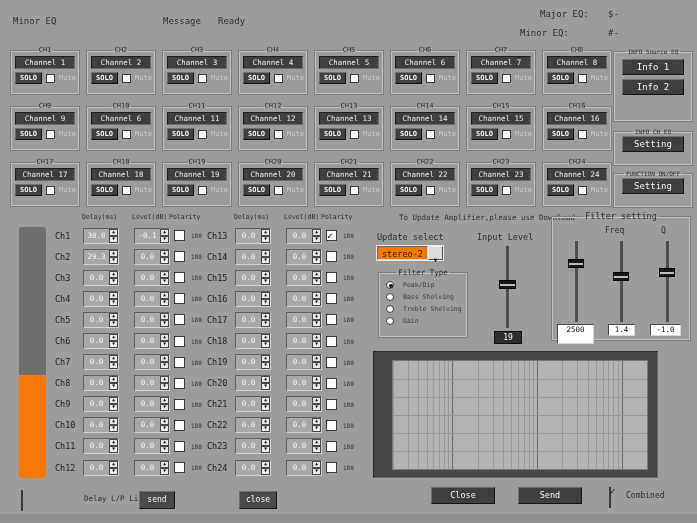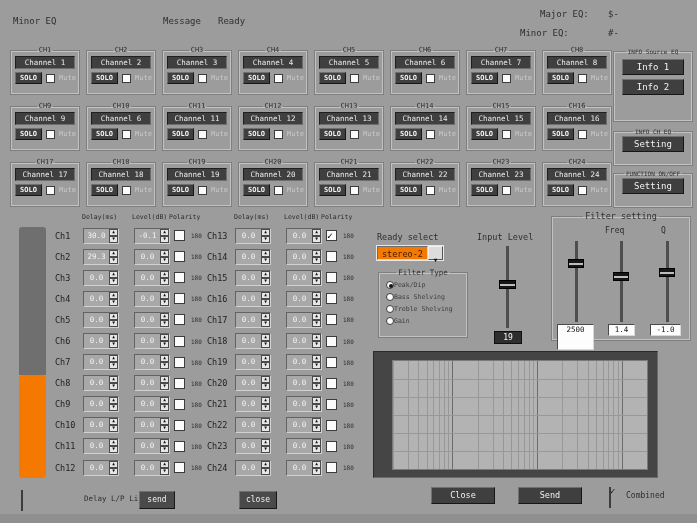--- a/index.html
+++ b/index.html
@@ -56,21 +56,21 @@
   .pol-cbx { width:11px; height:11px; margin-right:6px; }
   .pol-cbx.checked::after { top:-1px; font-size:10px; }
   .deg { font-size:6px; color:#2e2e2e; }
 
   
   .meter { left:19px; top:227px; width:27px; height:251px; }
   .meter .m-top { height:148px; background:#6f6f6f; border-radius:3px 3px 0 0; }
   .meter .m-bot { height:103px; background:#f57900; border-radius:4px; }
 
   
-  .radio-row { display:flex; align-items:flex-end; gap:0; margin:4px 0 4px 7px; }
+  .radio-row { display:flex; align-items:flex-end; gap:9px; margin:4px 0 4px 7px; }
   .radio { width:8px; height:8px; border-radius:50%; background:#fdfdfd; border:1px solid #3c3c3c; position:relative; }
   .radio.checked::after { content:""; position:absolute; left:2px; top:2px; width:4px; height:4px;
                           border-radius:50%; background:#151515; }
   .radio-lbl { font-size:6.5px; color:#3f3f3f; white-space:nowrap; }
   .vtrack { width:3px; background:#4e4e4e; }
   .vthumb { height:9px; background:#161616; border:1px solid #000; }
   .vthumb::after { content:""; display:block; margin-top:3px; height:2px; background:#bdbdbd; }
   .readout-dark { background:#2e2e2e; color:#fafafa; font-size:8px; line-height:11px; text-align:center;
                   border:1px solid #0f0f0f; }
   .readout-white { background:#fdfdfd; color:#111; font-size:7.5px; line-height:10px; text-align:center;
@@ -865,21 +865,22 @@
       </div>
     </div>
 
   
   <span class="abs cbx" style="left:21px;top:491px;width:13px;height:13px;"></span>
   <span class="abs lbl" style="left:40px;top:494px;font-size:7.5px;margin-left:44px;">Delay L/P Link</span>
   <span class="abs btn-dark btn-sm" style="left:139px;top:491px;width:36px;">send</span>
   <span class="abs btn-dark btn-sm" style="left:239px;top:491px;width:38px;">close</span>
 
   
-  <span class="abs lbl" style="left:377px;top:232px;font-size:8.5px;">Ready select</span>
+  <span class="abs lbl" style="left:399px;top:213px;font-size:7.5px;">To Update Amplifier,please use Download</span>
+  <span class="abs lbl" style="left:377px;top:232px;font-size:8.5px;">Update select</span>
   <div class="abs dd orange" style="left:376px;top:245px;width:68px;height:16px;">
     <span class="dd-field">stereo-2</span>
     <span class="dd-btn"></span>
   </div>
 
   <fieldset class="abs" style="left:378px;top:268px;width:90px;height:70px;">
     <legend style="font-size:7.5px;">Filter Type</legend>
     <div class="radio-row">
       <span class="radio checked"></span>
       <span class="radio-lbl">Peak/Dip</span>
@@ -908,21 +909,21 @@
   </fieldset>
   <span class="abs slider-lbl" style="left:562px;top:226px;">Freq</span>
   <span class="abs slider-lbl" style="left:618px;top:226px;">Q</span>
   <span class="abs slider-lbl" style="left:655px;top:226px;">Gain</span>
   <div class="abs vtrack" style="left:575px;top:241px;height:81px;"></div>
   <div class="abs vtrack" style="left:620px;top:241px;height:81px;"></div>
   <div class="abs vtrack" style="left:666px;top:241px;height:81px;"></div>
   <div class="abs vthumb" style="left:568px;top:259px;width:16px;"></div>
   <div class="abs vthumb" style="left:613px;top:272px;width:16px;"></div>
   <div class="abs vthumb" style="left:659px;top:268px;width:16px;"></div>
-  <div class="abs readout-white" style="left:557px;top:324px;width:37px;height:26px;">2500</div>
+  <div class="abs readout-white" style="left:557px;top:324px;width:37px;height:20px;">2500</div>
   <div class="abs readout-white" style="left:608px;top:324px;width:27px;height:12px;">1.4</div>
   <div class="abs readout-white" style="left:650px;top:324px;width:31px;height:12px;">-1.0</div>
 
   
   <div class="abs eq-frame">
     <div class="eq-grid">
         <div class="vline" style="left: 0px;"></div>
         <div class="vline" style="left: 14.9091px;"></div>
         <div class="vline" style="left: 25.4872px;"></div>
         <div class="vline" style="left: 33.6923px;"></div>

